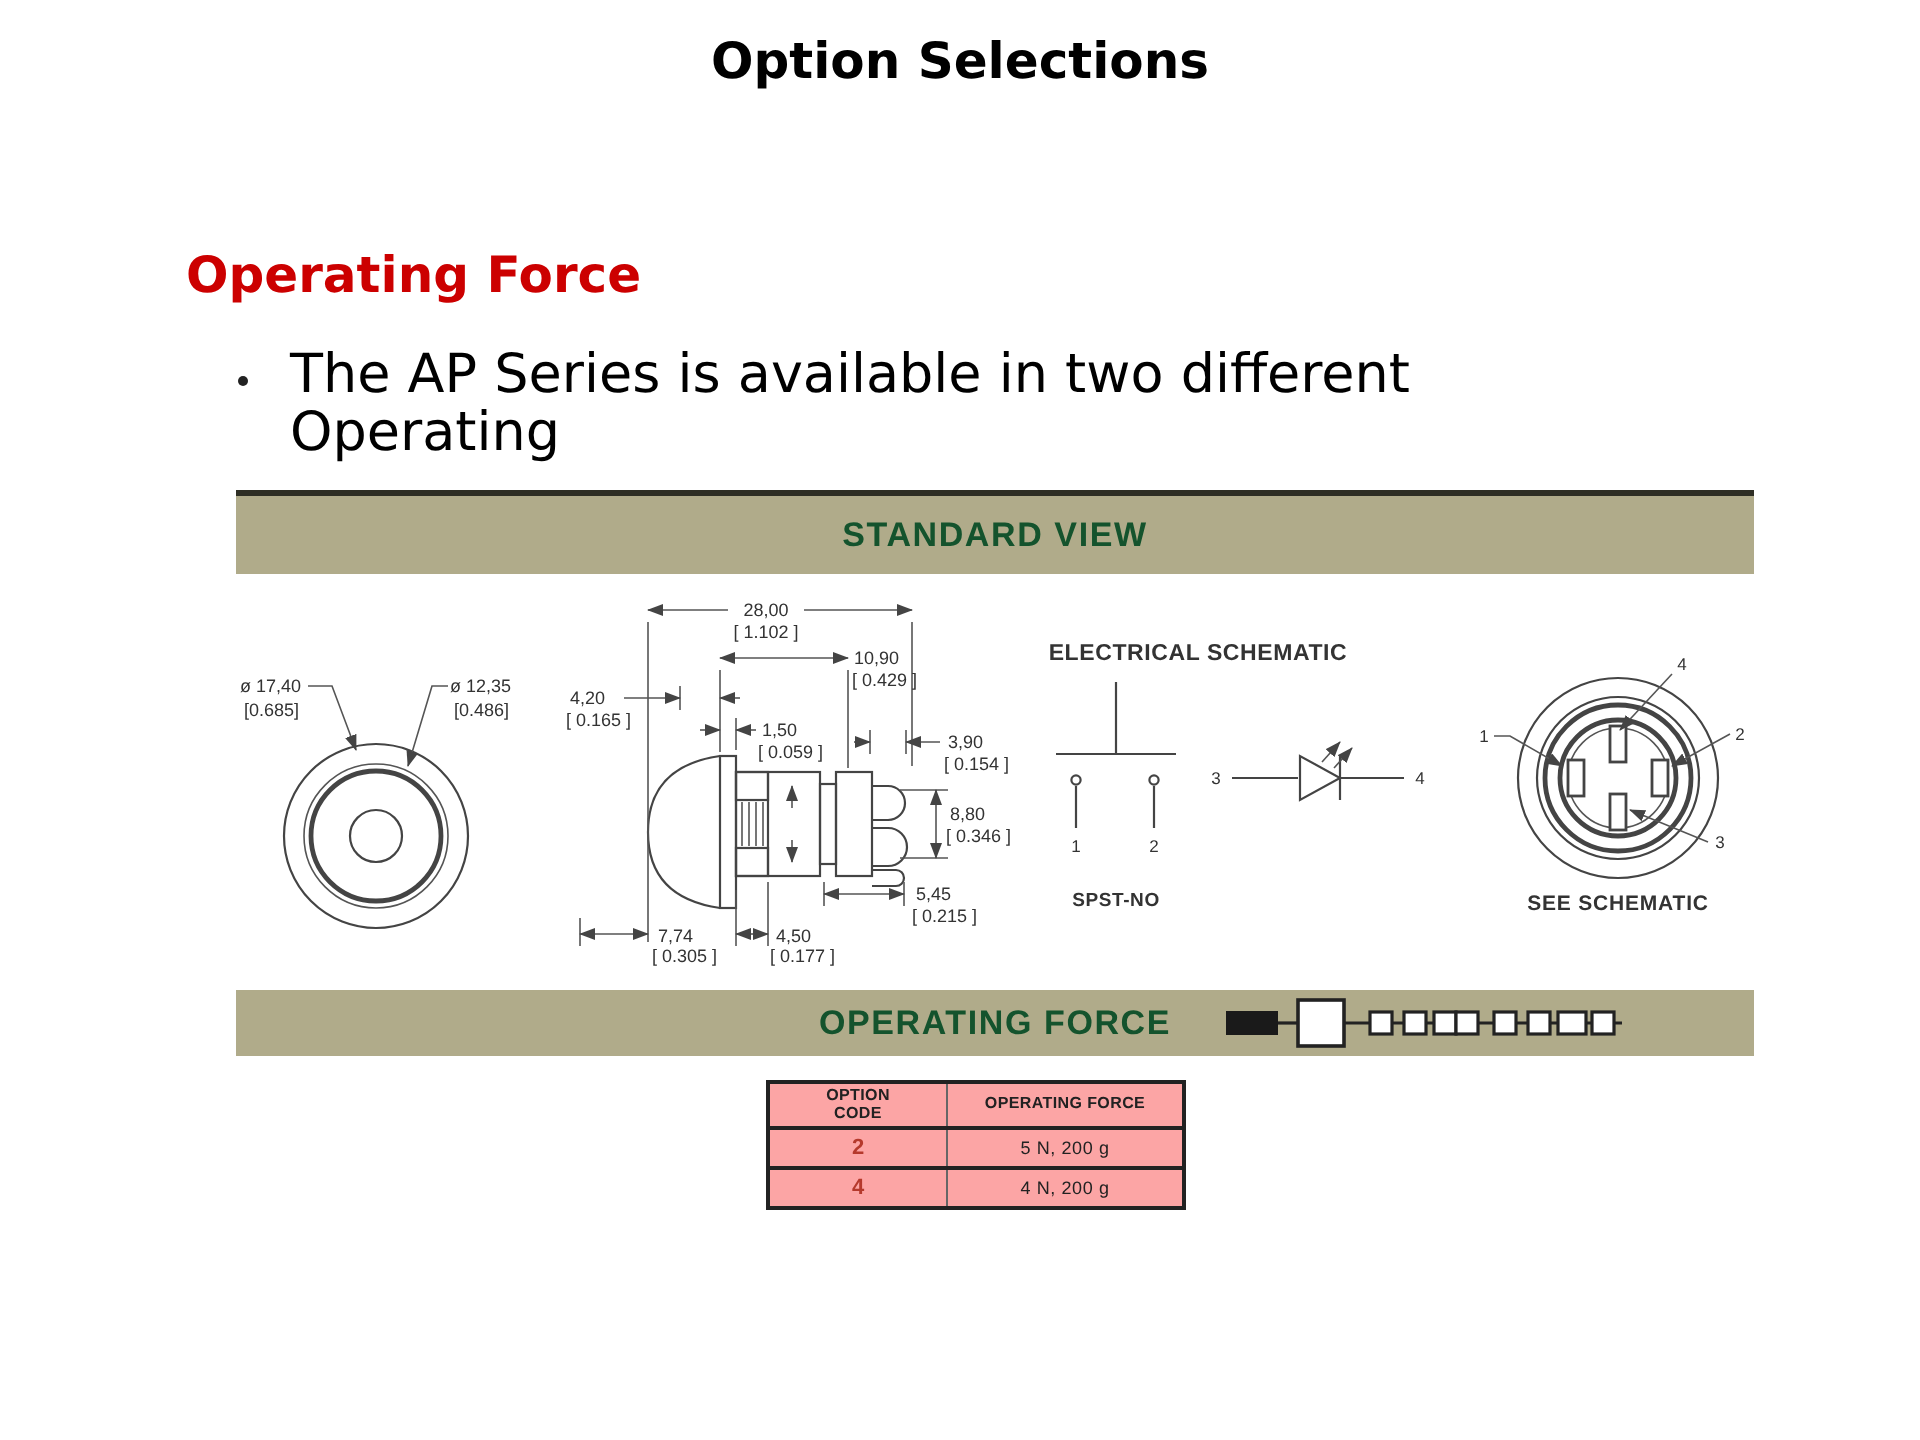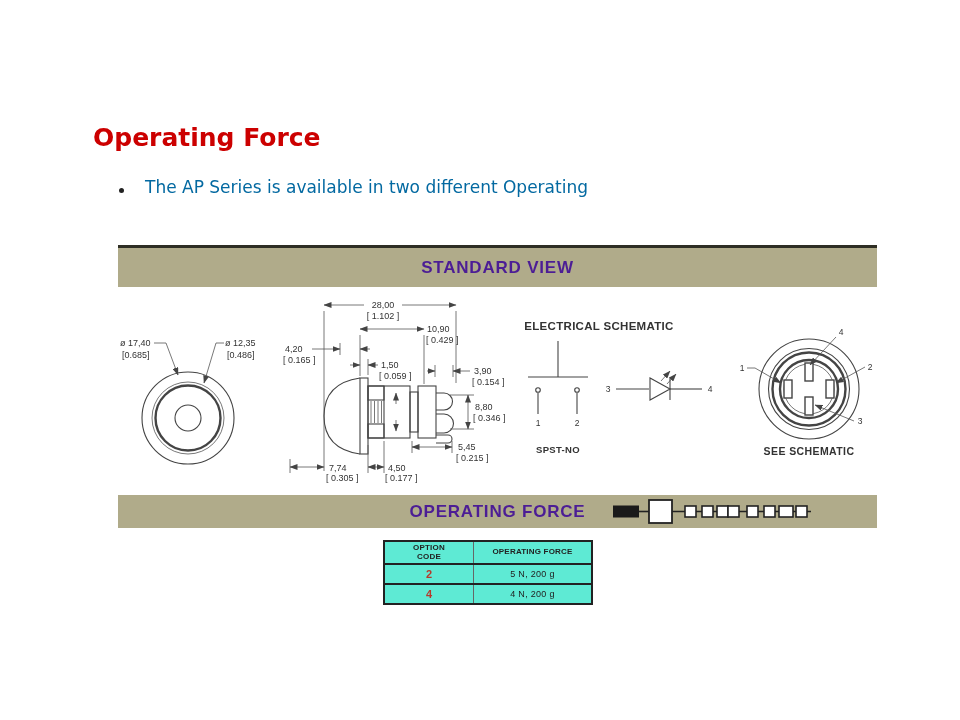--- a/index.html
+++ b/index.html
@@ -2,59 +2,60 @@
 <html><head>
 <meta charset="utf-8">
 <style>
   html,body{margin:0;padding:0;background:#fff;}
   .slide{position:relative;width:960px;height:720px;background:#ffffff;overflow:hidden;
          font-family:"DejaVu Sans",sans-serif;color:#111;}
   .title{position:absolute;top:16px;left:0;width:960px;text-align:center;
          font-size:25px;font-weight:bold;color:#000;}
   .heading{position:absolute;top:123px;left:93px;font-size:25px;font-weight:bold;color:#cc0000;}
   .bullet-dot{position:absolute;left:119px;top:188px;width:5px;height:5px;border-radius:50%;background:#222;}
-  .bullet-text{position:absolute;left:145px;top:173px;width:660px;font-size:17px;line-height:29px;color:#0369a1;}
+  .bullet-text{position:absolute;left:145px;top:173px;width:660px;font-size:27px;line-height:29px;color:#000000;}
   .band{position:absolute;left:118px;width:759px;background:#b0ab8a;}
   .band-top{top:245px;height:39px;border-top:3px solid #2e2e24;}
   .band-bottom{top:495px;height:33px;}
   .band-label{display:block;width:100%;text-align:center;font-family:"Liberation Sans",sans-serif;
-              font-weight:bold;color:#4c1d95;letter-spacing:0.8px;}
+              font-weight:bold;color:#14532d;letter-spacing:0.8px;}
   .band-top .band-label{font-size:17px;line-height:39px;}
   .band-bottom .band-label{font-size:17px;line-height:33px;}
   .pn-builder{position:absolute;left:495px;top:0;}
   .drawing{position:absolute;left:118px;top:283px;width:760px;height:210px;}
   svg text{font-family:"Liberation Sans",sans-serif;fill:#333;}
   .dim{font-size:9px;}
   .dia{font-size:9px;}
   .pinnum{font-size:8.5px;}
   .schtitle{font-size:11.5px;font-weight:bold;letter-spacing:0.3px;}
   .schsub{font-size:9.5px;font-weight:bold;letter-spacing:0.3px;}
   .note{font-size:10.5px;font-weight:bold;letter-spacing:0.4px;}
   .ln{stroke:#444;fill:none;stroke-width:1.1;}
   .lnthin{stroke:#555;fill:none;stroke-width:0.8;}
   .lnthick{stroke:#444;fill:none;stroke-width:2.4;}
   .pinrect{fill:#fff;stroke:#444;stroke-width:1.4;}
   .opt-table{position:absolute;left:383px;top:540px;width:210px;border:2px solid #222;
-             font-family:"Liberation Sans",sans-serif;box-sizing:border-box;background:#5eead4;}
+             font-family:"Liberation Sans",sans-serif;box-sizing:border-box;background:#fca5a5;}
   .t-row{display:flex;}
   .t-head{height:21px;border-bottom:2px solid #222;}
   .t-data{height:18px;}
   .t-data + .t-data{border-top:2px solid #222;}
   .c1{width:89px;border-right:1.5px solid #666;display:flex;flex-direction:column;
       align-items:center;justify-content:center;box-sizing:border-box;}
   .c2{flex:1;display:flex;align-items:center;justify-content:center;}
   .hdr{font-size:8px;font-weight:bold;color:#222;line-height:8.5px;letter-spacing:0.2px;}
   .code{font-size:11px;font-weight:bold;color:#b5392c;}
   .force{font-size:9px;color:#222;letter-spacing:0.3px;}
 </style>
 </head>
 <body>
 
 <div class="slide">
 
+  <div class="title">Option Selections</div>
   <div class="heading">Operating Force</div>
 
   <span class="bullet-dot"></span>
   <div class="bullet-text">
     <span>The AP Series is available in two different Operating</span><br>
   </div>
 
   <div class="band band-top">
     <span class="band-label">STANDARD VIEW</span>
   </div>

